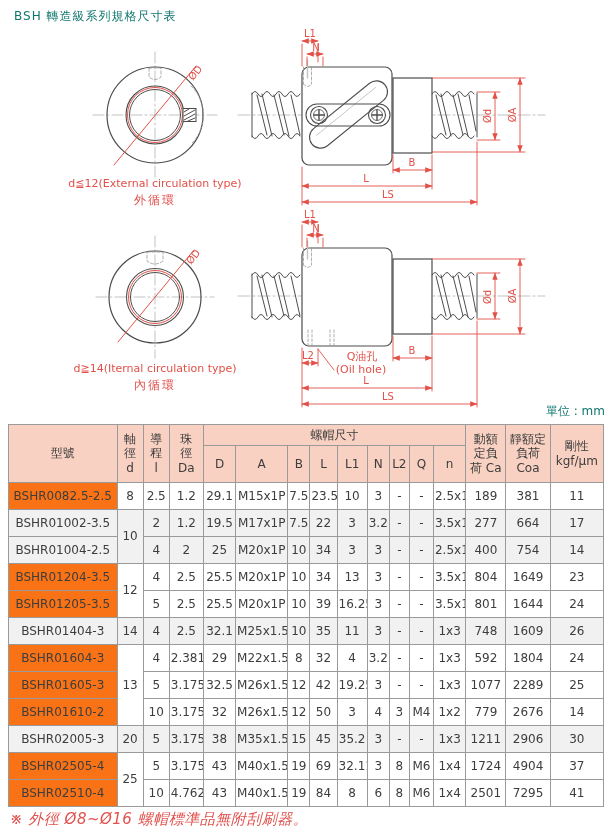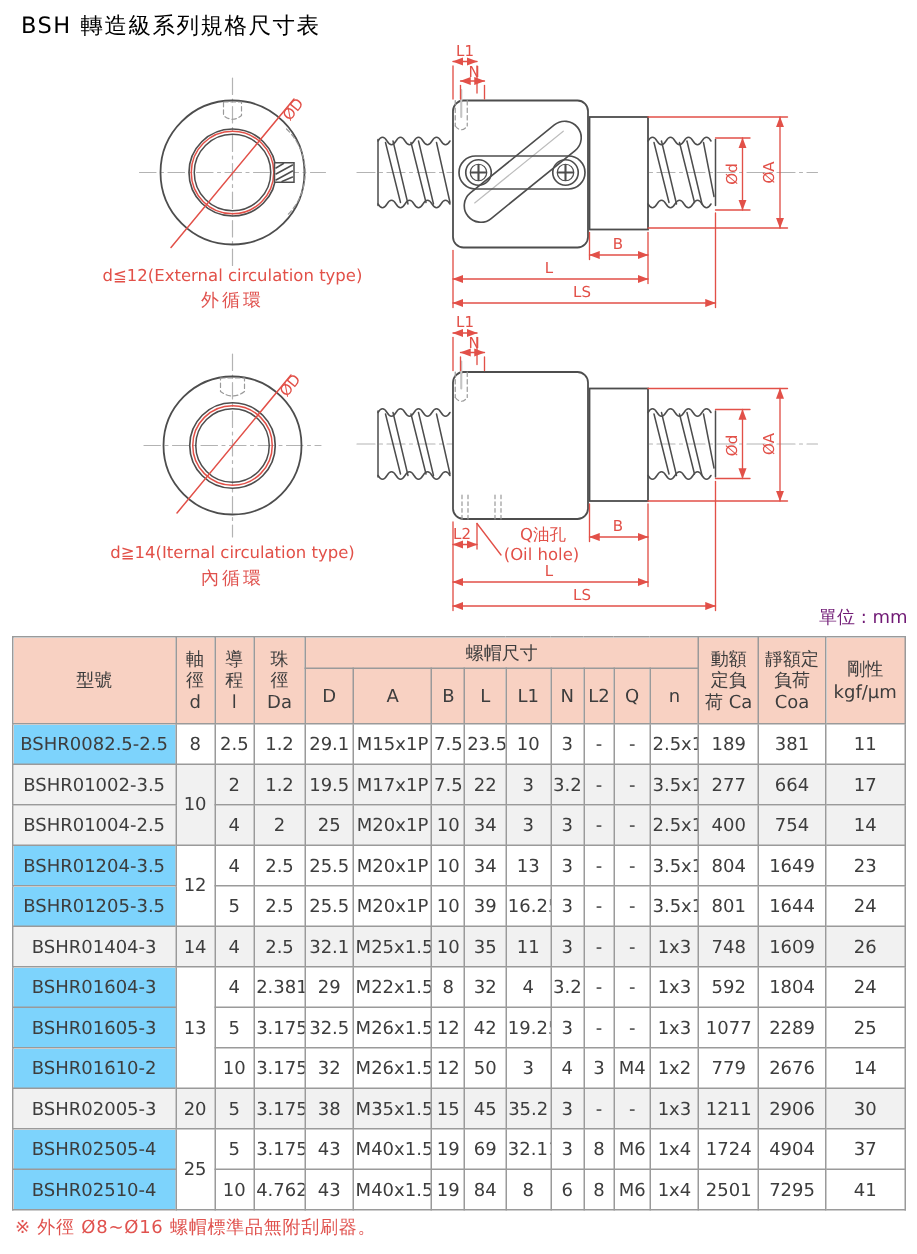--- a/index.html
+++ b/index.html
@@ -4,47 +4,47 @@
 <style>
   html,body{margin:0;padding:0;}
   body{
     width:611px;height:836px;position:relative;overflow:hidden;
     background:#ffffff;
     font-family:"DejaVu Sans","Liberation Sans",sans-serif;
     color:#3d3d3d;
   }
   .page-title{
     position:absolute;left:14px;top:8px;
-    font-size:15px;color:#000000;letter-spacing:1px;
+    font-size:12px;color:#0f766e;letter-spacing:1px;
   }
   .diagram-svg{position:absolute;left:0;top:0;width:611px;height:422px;}
   .unit-label{
     position:absolute;right:6px;top:403px;
-    font-size:12px;color:#701a75;
+    font-size:12px;color:#0f766e;
   }
   table.spec{
     position:absolute;left:8px;top:424px;
     border-collapse:collapse;table-layout:fixed;width:596px;
     font-size:12px;color:#3d3d3d;
   }
   table.spec th,table.spec td{
     border:1px solid #9a9a9a;text-align:center;vertical-align:middle;
     padding:0 1px;line-height:1.18;overflow:hidden;
   }
   table.spec thead th{
     background:#f8d1c2;font-weight:normal;white-space:pre-line;font-size:12px;
   }
   table.spec thead tr.h1 th{height:20px;}
   table.spec thead tr.h2 th{height:36px;}
   table.spec tbody td{height:26px;background:#ffffff;}
   table.spec tbody tr.shaded td{background:#f1f1f1;}
-  table.spec tbody td.model{background:#7dd3fc;font-size:12px;}
+  table.spec tbody td.model{background:#f97316;font-size:12px;}
   .footnote{
     position:absolute;left:10px;top:810px;
-    font-size:12px;color:#e0524e;letter-spacing:0.5px;
+    font-size:15px;color:#e0524e;letter-spacing:0.5px;font-style:italic;
   }
   .dimtext{fill:#e25048;font-size:10px;font-family:"DejaVu Sans","Liberation Sans",sans-serif;}
   .captext{fill:#e25048;font-size:11px;font-family:"DejaVu Sans","Liberation Sans",sans-serif;}
   .capzh{fill:#e0524e;font-size:12px;letter-spacing:2px;font-family:"DejaVu Sans","Liberation Sans",sans-serif;}
 </style>
 </head>
 <body>
 
 <div class="page-title">BSH 轉造級系列規格尺寸表</div>
 

